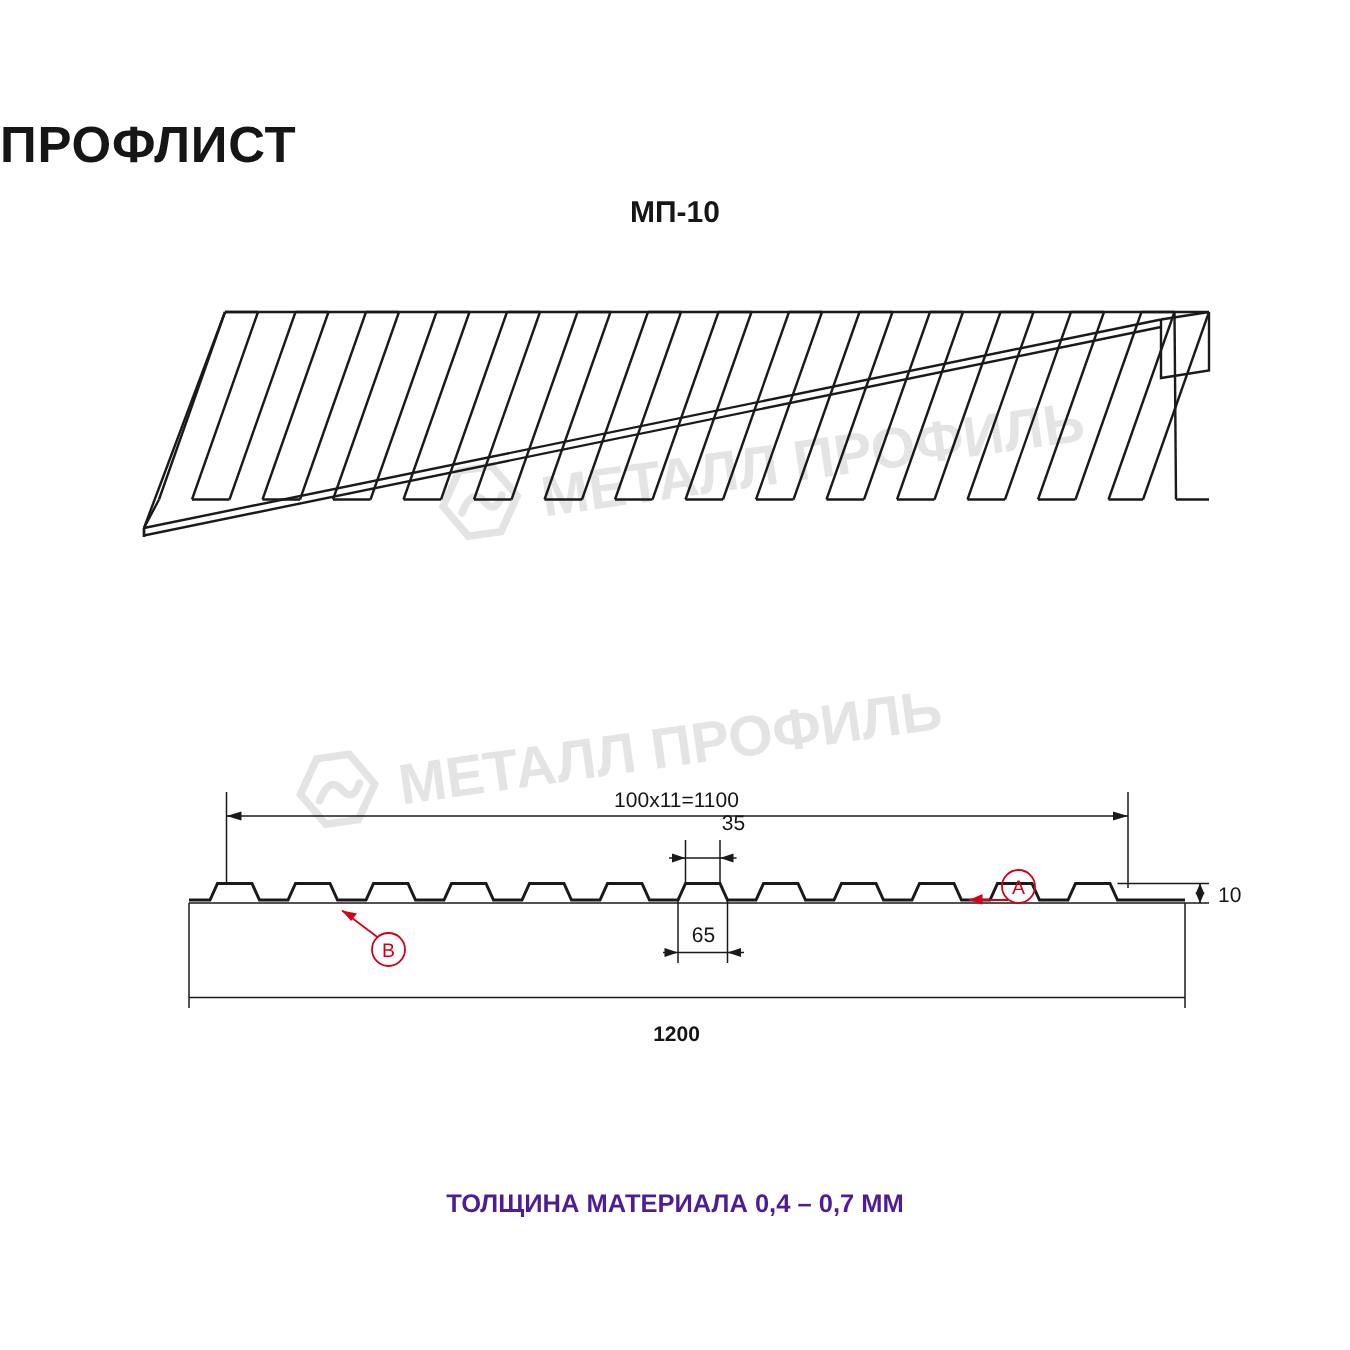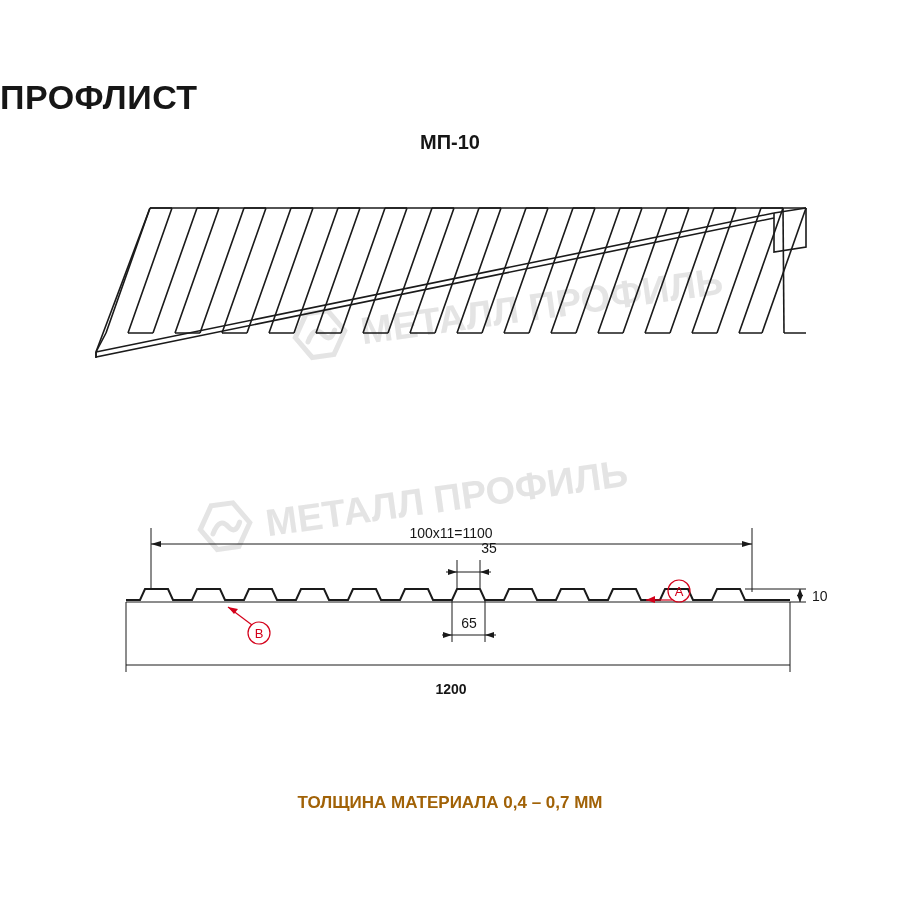--- a/index.html
+++ b/index.html
@@ -42,21 +42,21 @@
     color: #161616;
   }
   .footnote {
     position: absolute;
     top: 793px;
     left: 0;
     width: 900px;
     text-align: center;
     font-size: 17px;
     font-weight: bold;
-    color: #a16207;
+    color: #4c1d95;
   }
   .svg-layer {
     position: absolute;
     top: 0;
     left: 0;
   }
   .wm-text {
     font-family: "Liberation Sans", sans-serif;
     font-weight: bold;
     fill: #e3e3e3;

